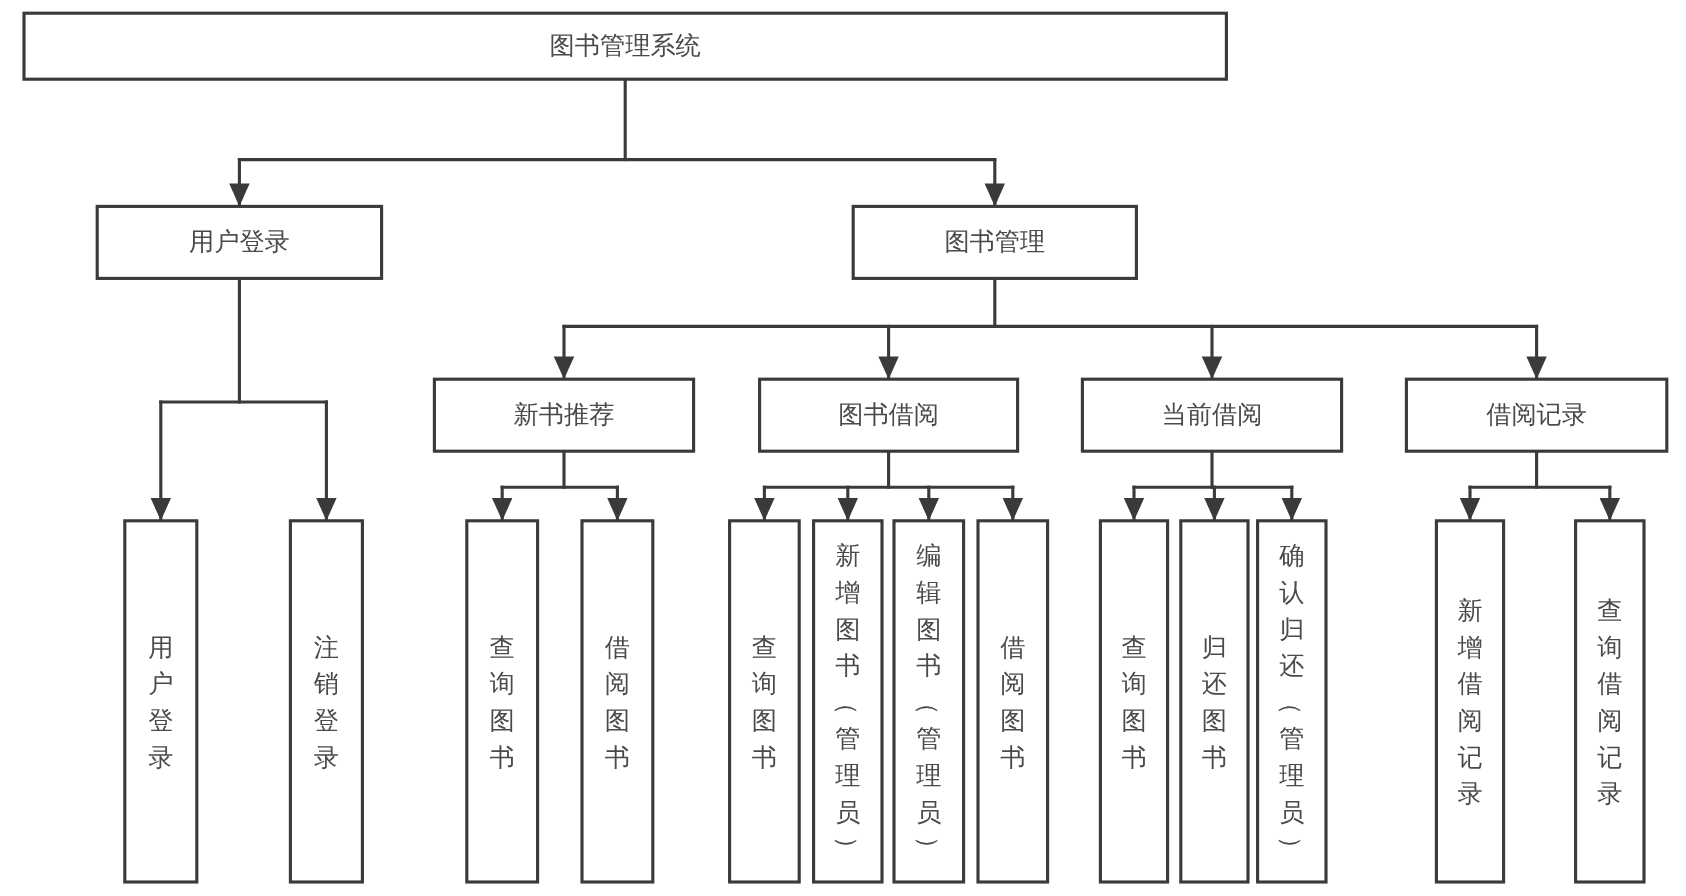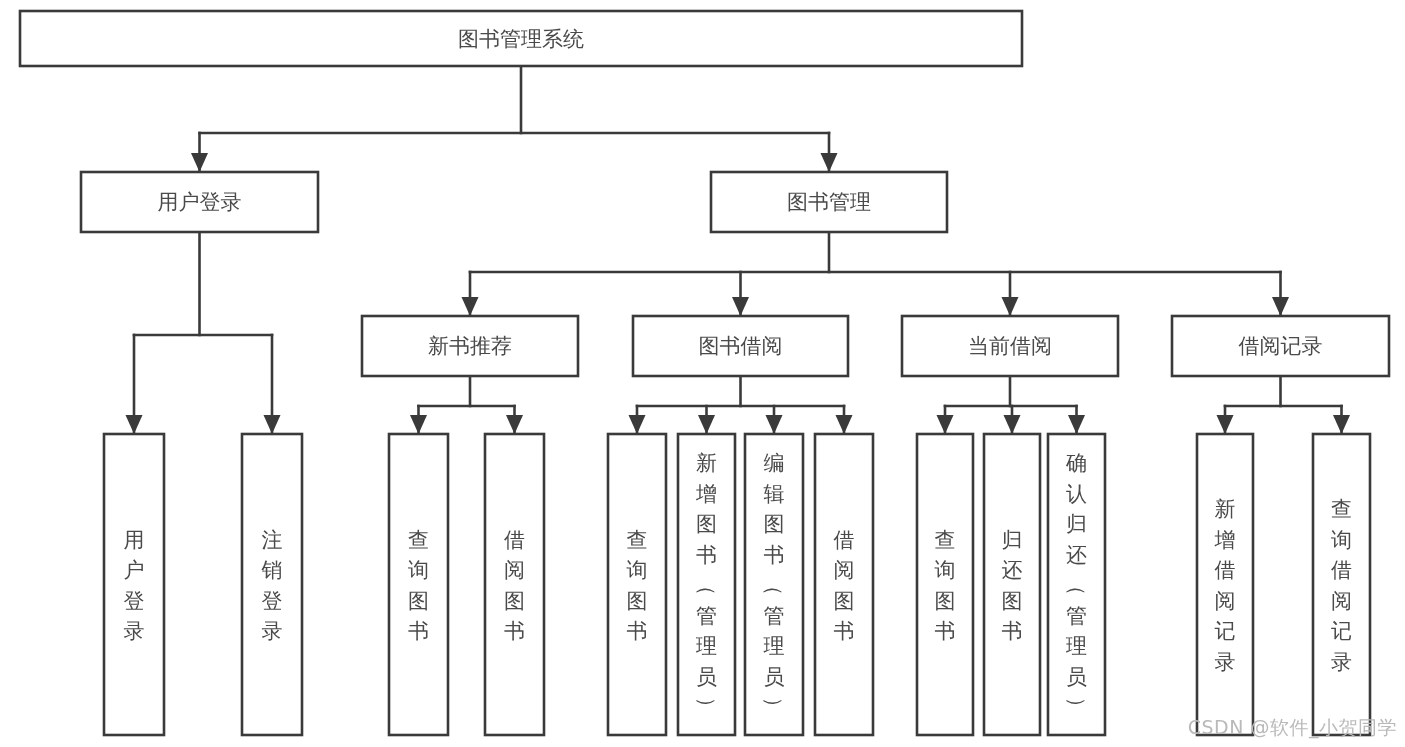--- a/index.html
+++ b/index.html
@@ -247,15 +247,14 @@
           <text x="1341.5" y="516" class="leaf-label">查</text>
           <text x="1341.5" y="546.5" class="leaf-label">询</text>
           <text x="1341.5" y="577" class="leaf-label">借</text>
           <text x="1341.5" y="607.5" class="leaf-label">阅</text>
           <text x="1341.5" y="638" class="leaf-label">记</text>
           <text x="1341.5" y="668.5" class="leaf-label">录</text>
         </g>
       </g>
   </svg>
 
-  <div class="watermark">CSDN @软件_小贺同学</div>
 
 </div>
 
 </body></html>

